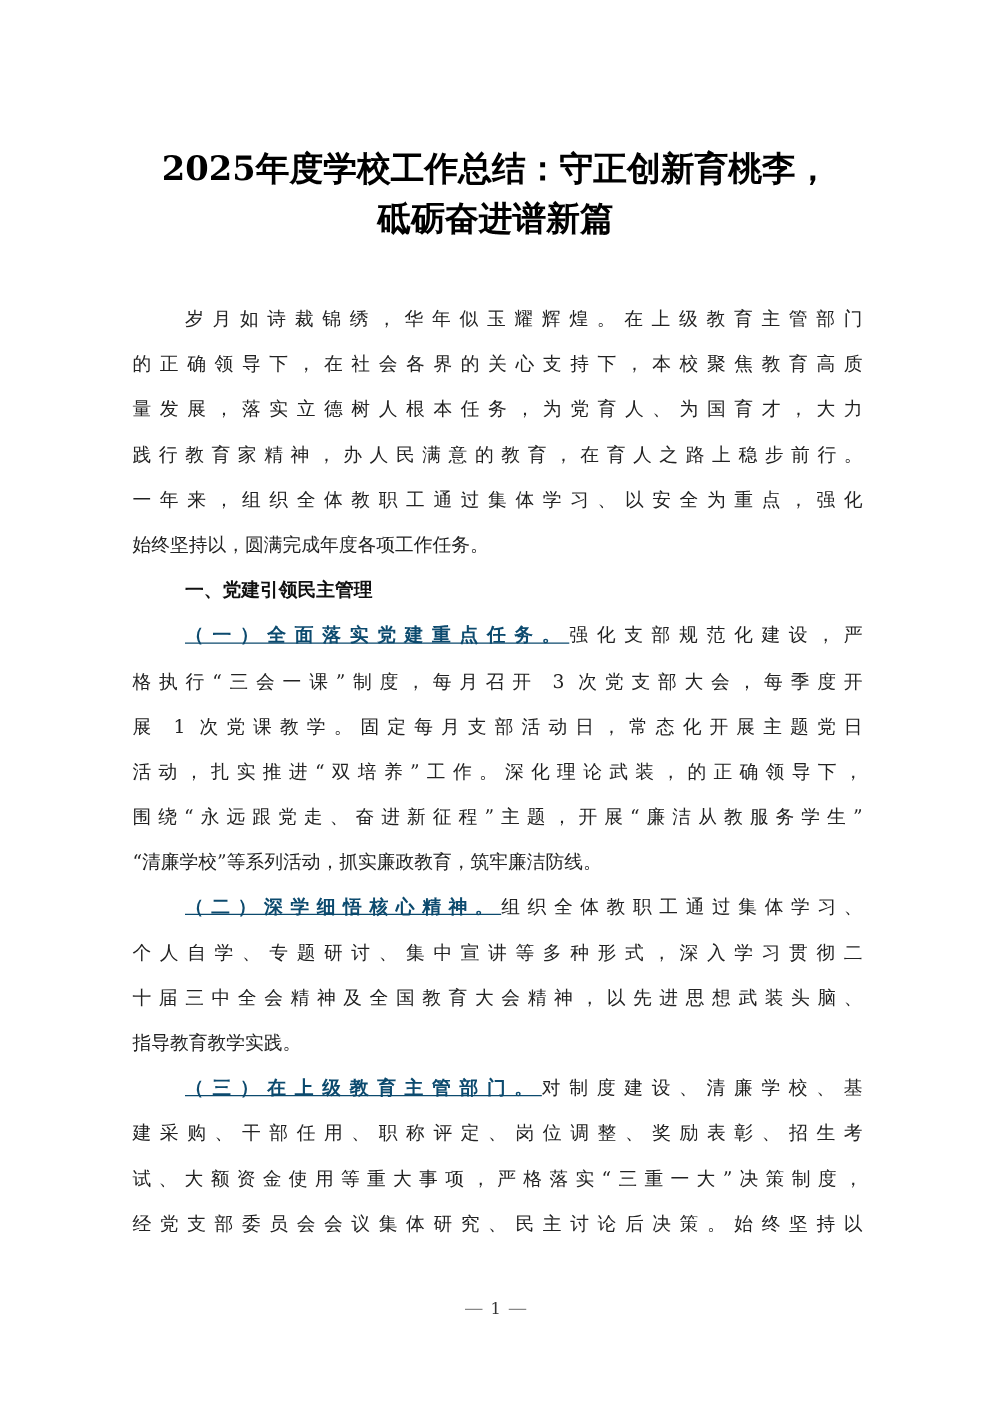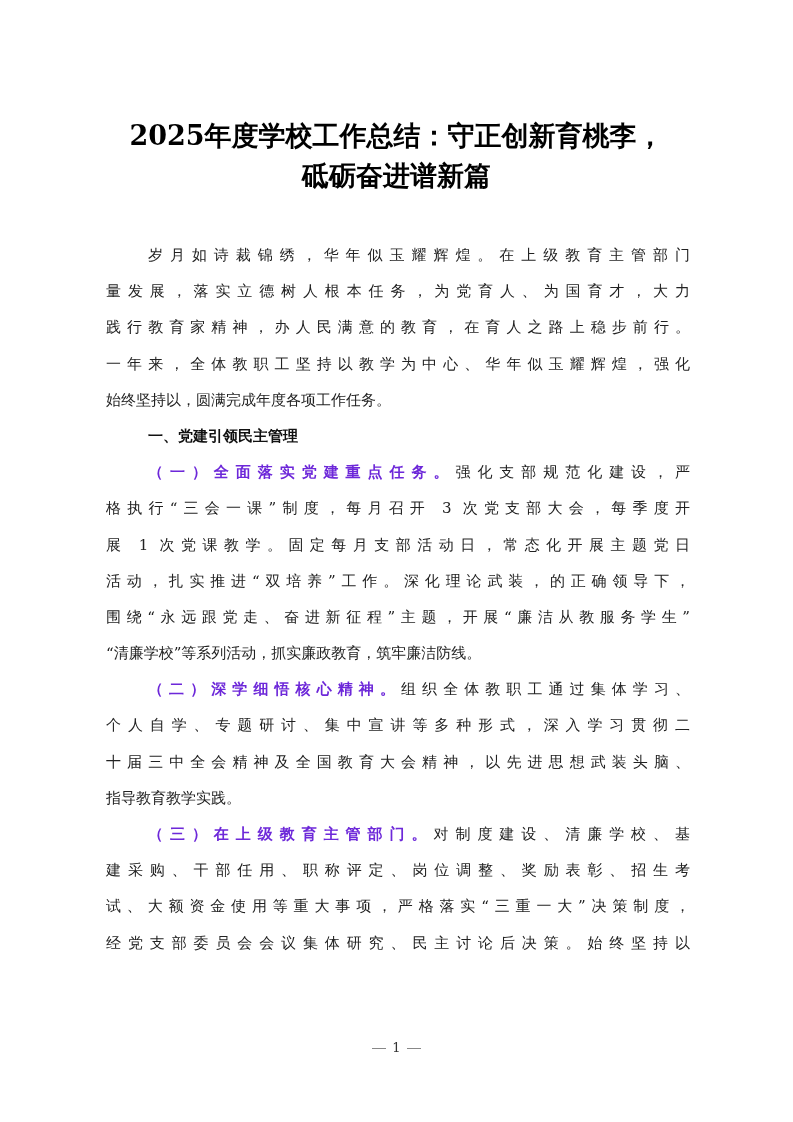--- a/index.html
+++ b/index.html
@@ -59,21 +59,22 @@
     .ln.heading {
       font-family: "DejaVu Sans", "Liberation Sans", sans-serif;
       font-weight: bold;
       text-align-last: left;
       color: #111111;
       padding-left: 42px;
       font-size: 15px;
     }
     .b {
       font-weight: bold;
-      color: #6d28d9;
+      color: #0c4a6e;
+      text-decoration: underline;
     }
     .footer {
       position: absolute;
       left: 0;
       width: 793px;
       top: 1040px;
       text-align: center;
       font-size: 13px;
       color: #333333;
     }
@@ -93,23 +94,24 @@
 
   <div class="title">
     <span class="line">2025年度学校工作总结：守正创新育桃李，</span>
     <span class="line">砥砺奋进谱新篇</span>
   </div>
 
   <div class="body">
 
     <div>
       <span class="ln indent">岁月如诗裁锦绣，华年似玉耀辉煌。在上级教育主管部门</span>
+      <span class="ln">的正确领导下，在社会各界的关心支持下，本校聚焦教育高质</span>
       <span class="ln">量发展，落实立德树人根本任务，为党育人、为国育才，大力</span>
       <span class="ln">践行教育家精神，办人民满意的教育，在育人之路上稳步前行。</span>
-      <span class="ln">一年来，全体教职工坚持以教学为中心、华年似玉耀辉煌，强化</span>
+      <span class="ln">一年来，组织全体教职工通过集体学习、以安全为重点，强化</span>
       <span class="ln last">始终坚持以，圆满完成年度各项工作任务。</span>
     </div>
 
     <span class="ln heading">一、党建引领民主管理</span>
 
     <div>
       <span class="ln indent"><span class="b">（一）全面落实党建重点任务。</span><span>强化支部规范化建设，严</span></span>
       <span class="ln">格执行“三会一课”制度，每月召开 3 次党支部大会，每季度开</span>
       <span class="ln">展 1 次党课教学。固定每月支部活动日，常态化开展主题党日</span>
       <span class="ln">活动，扎实推进“双培养”工作。深化理论武装，的正确领导下，</span>

